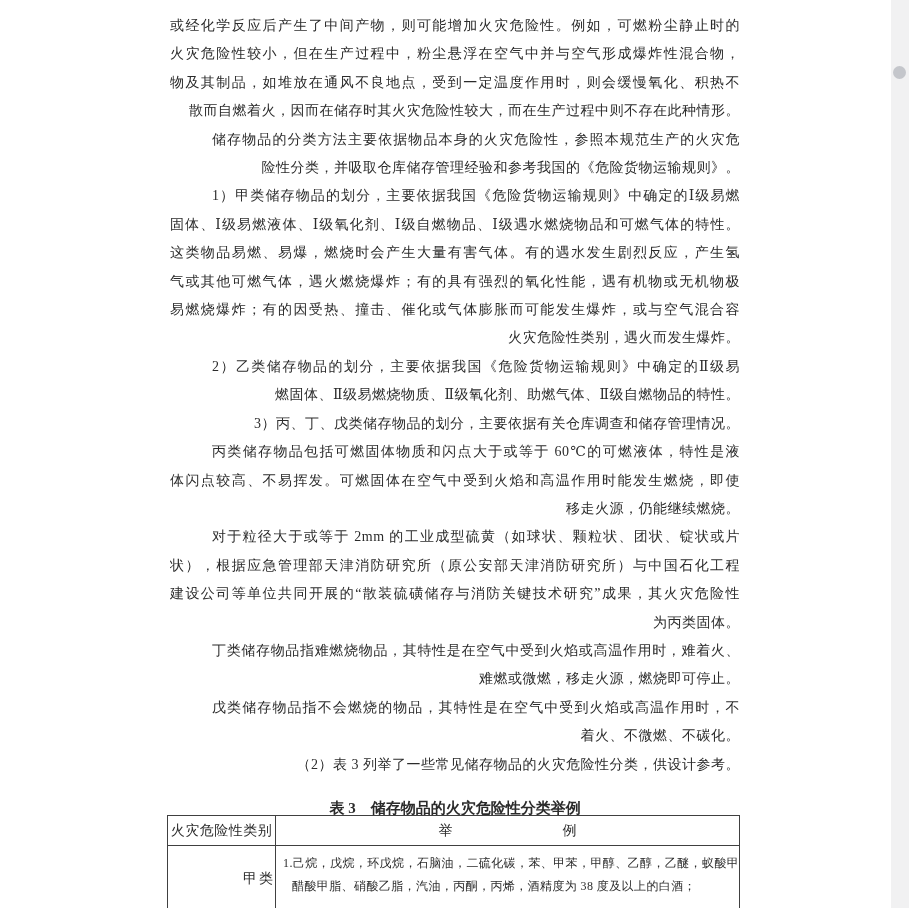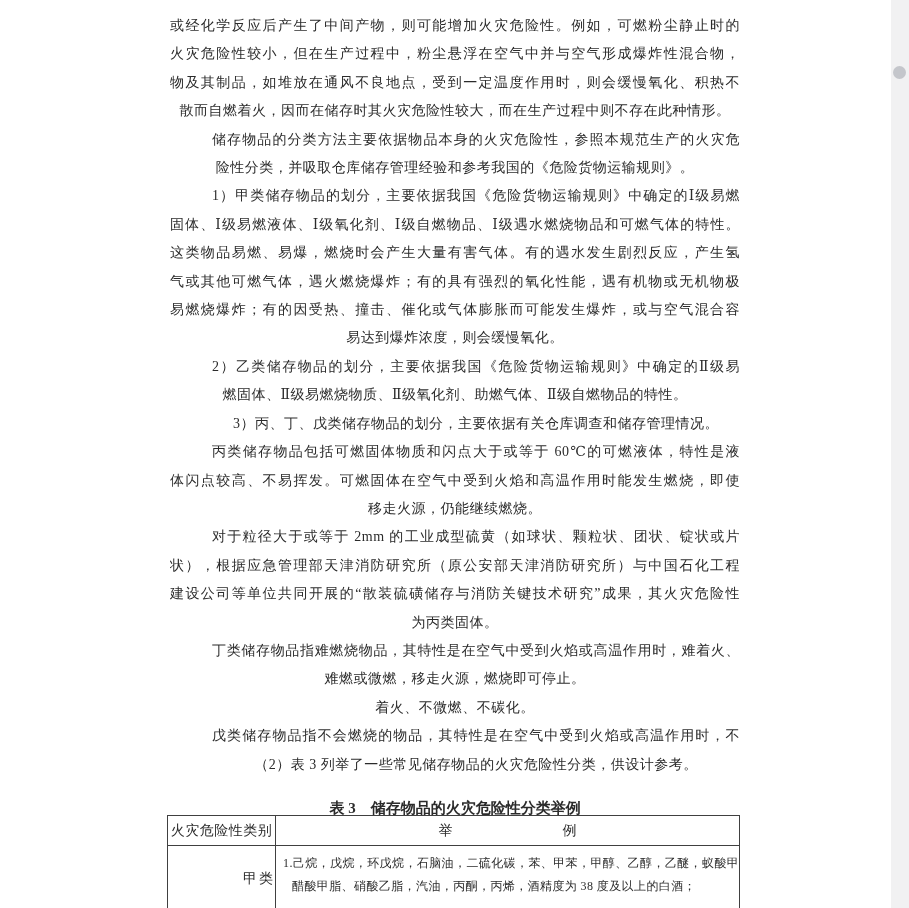--- a/index.html
+++ b/index.html
@@ -19,21 +19,21 @@
     left: 170px; top: 0;
     width: 570px;
     padding-top: 12px;
     font-size: 14px;
     line-height: 28.4px;
     letter-spacing: 0.5px;
   }
   .ln {
     white-space: nowrap;
     overflow: hidden;
-    text-align: center;
+    text-align: right;
   }
   .ln.j {
     text-align: justify;
     text-align-last: justify;
   }
   .ln.ind { text-indent: 42px; }
 
   
   .tbl-caption {
     position: absolute;
@@ -120,21 +120,21 @@
     <div>
       <div class="ln j ind">储存物品的分类方法主要依据物品本身的火灾危险性，参照本规范生产的火灾危</div>
       <div class="ln">险性分类，并吸取仓库储存管理经验和参考我国的《危险货物运输规则》。</div>
     </div>
     <div>
       <div class="ln j ind">1）甲类储存物品的划分，主要依据我国《危险货物运输规则》中确定的Ⅰ级易燃</div>
       <div class="ln j">固体、Ⅰ级易燃液体、Ⅰ级氧化剂、Ⅰ级自燃物品、Ⅰ级遇水燃烧物品和可燃气体的特性。</div>
       <div class="ln j">这类物品易燃、易爆，燃烧时会产生大量有害气体。有的遇水发生剧烈反应，产生氢</div>
       <div class="ln j">气或其他可燃气体，遇火燃烧爆炸；有的具有强烈的氧化性能，遇有机物或无机物极</div>
       <div class="ln j">易燃烧爆炸；有的因受热、撞击、催化或气体膨胀而可能发生爆炸，或与空气混合容</div>
-      <div class="ln">易达到爆炸浓度，则会缓慢氧化。</div>
+      <div class="ln">火灾危险性类别，遇火而发生爆炸。</div>
     </div>
     <div>
       <div class="ln j ind">2）乙类储存物品的划分，主要依据我国《危险货物运输规则》中确定的Ⅱ级易</div>
       <div class="ln">燃固体、Ⅱ级易燃烧物质、Ⅱ级氧化剂、助燃气体、Ⅱ级自燃物品的特性。</div>
     </div>
     <div>
       <div class="ln ind">3）丙、丁、戊类储存物品的划分，主要依据有关仓库调查和储存管理情况。</div>
     </div>
     <div>
       <div class="ln j ind">丙类储存物品包括可燃固体物质和闪点大于或等于 60℃的可燃液体，特性是液</div>
@@ -145,22 +145,22 @@
       <div class="ln j ind">对于粒径大于或等于 2mm 的工业成型硫黄（如球状、颗粒状、团状、锭状或片</div>
       <div class="ln j">状），根据应急管理部天津消防研究所（原公安部天津消防研究所）与中国石化工程</div>
       <div class="ln j">建设公司等单位共同开展的“散装硫磺储存与消防关键技术研究”成果，其火灾危险性</div>
       <div class="ln">为丙类固体。</div>
     </div>
     <div>
       <div class="ln j ind">丁类储存物品指难燃烧物品，其特性是在空气中受到火焰或高温作用时，难着火、</div>
       <div class="ln">难燃或微燃，移走火源，燃烧即可停止。</div>
     </div>
     <div>
+      <div class="ln j ind">戊类储存物品指不会燃烧的物品，其特性是在空气中受到火焰或高温作用时，不</div>
       <div class="ln">着火、不微燃、不碳化。</div>
-      <div class="ln j ind">戊类储存物品指不会燃烧的物品，其特性是在空气中受到火焰或高温作用时，不</div>
     </div>
     <div>
       <div class="ln ind">（2）表 3 列举了一些常见储存物品的火灾危险性分类，供设计参考。</div>
     </div>
   </div>
 
   <div class="tbl-caption">表 3　储存物品的火灾危险性分类举例</div>
 
   <table class="cls-table">
     <tbody>

